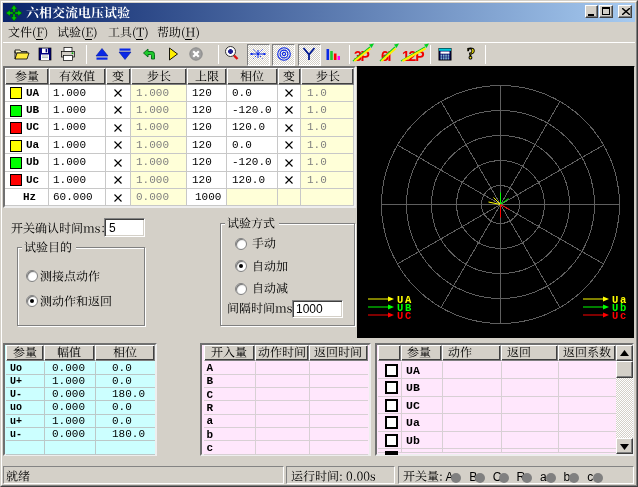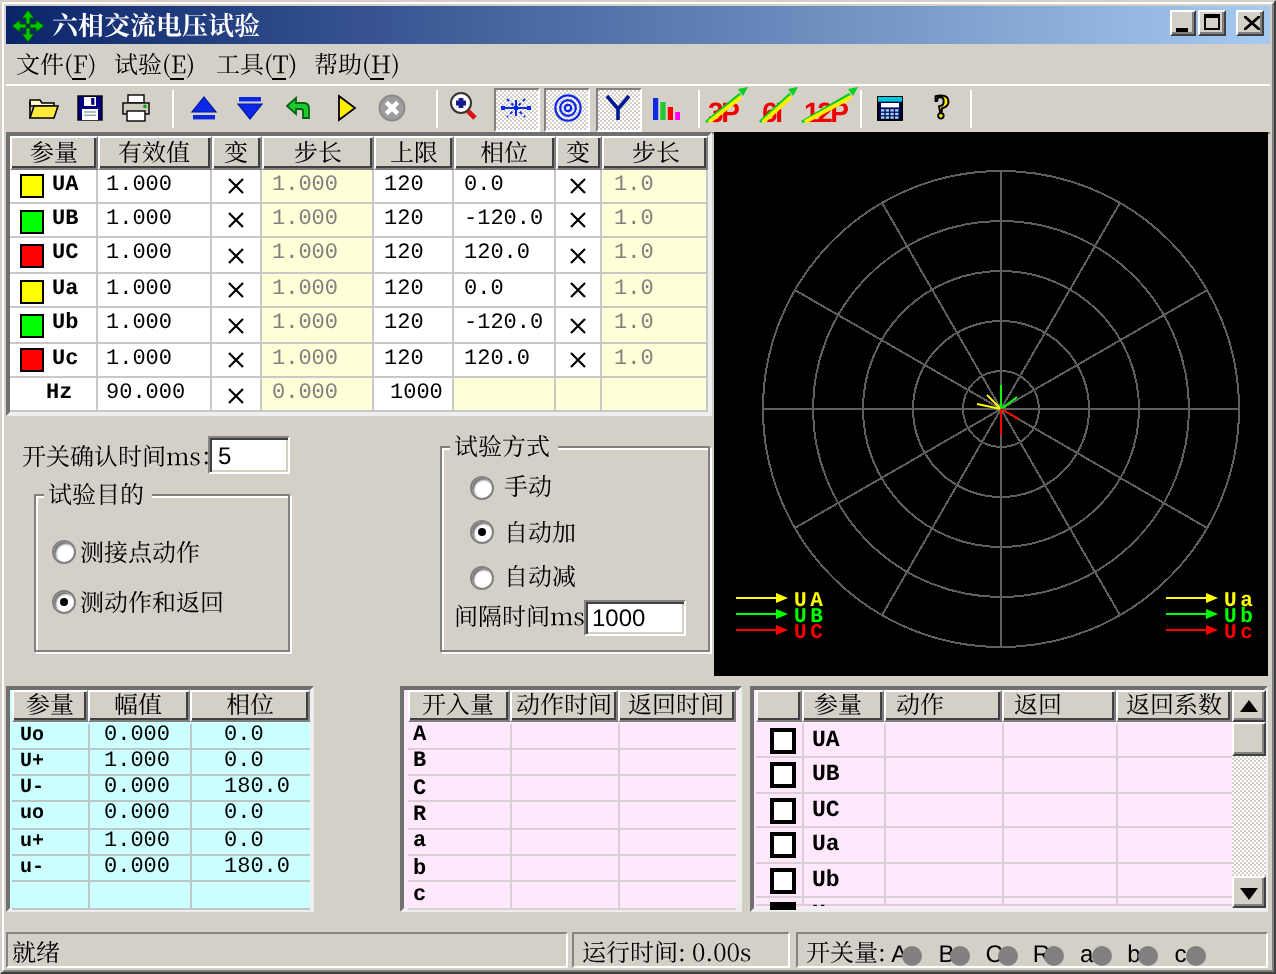--- a/index.html
+++ b/index.html
@@ -329,21 +329,21 @@
 <div style="left:307px;top:171.7px;width:40px;height:17.4px;font:11px &quot;Liberation Mono&quot;;line-height:17px;color:#808080">1.0</div>
 <div style="left:5px;top:189.1px;width:43.5px;height:17.4px;background:#fff;border-right:1px solid #c8c8c8;border-bottom:1px solid #c8c8c8"></div>
 <div style="left:48.5px;top:189.1px;width:57.5px;height:17.4px;background:#fff;border-right:1px solid #c8c8c8;border-bottom:1px solid #c8c8c8"></div>
 <div style="left:106px;top:189.1px;width:24.5px;height:17.4px;background:#fff;border-right:1px solid #c8c8c8;border-bottom:1px solid #c8c8c8"></div>
 <div style="left:130.5px;top:189.1px;width:56.5px;height:17.4px;background:#ffffd8;border-right:1px solid #c8c8c8;border-bottom:1px solid #c8c8c8"></div>
 <div style="left:187px;top:189.1px;width:39.5px;height:17.4px;background:#fff;border-right:1px solid #c8c8c8;border-bottom:1px solid #c8c8c8"></div>
 <div style="left:226.5px;top:189.1px;width:51.0px;height:17.4px;background:#ffffd8;border-right:1px solid #c8c8c8;border-bottom:1px solid #c8c8c8"></div>
 <div style="left:277.5px;top:189.1px;width:23.5px;height:17.4px;background:#ffffd8;border-right:1px solid #c8c8c8;border-bottom:1px solid #c8c8c8"></div>
 <div style="left:301px;top:189.1px;width:53px;height:17.4px;background:#ffffd8;border-right:1px solid #c8c8c8;border-bottom:1px solid #c8c8c8"></div>
 <div style="left:23px;top:189.1px;width:24px;height:17.4px;font:bold 11px &quot;Liberation Mono&quot;;line-height:17px">Hz</div>
-<div style="left:53px;top:189.1px;width:56px;height:17.4px;font:11px &quot;Liberation Mono&quot;;line-height:17px">90.000</div>
+<div style="left:53px;top:189.1px;width:56px;height:17.4px;font:11px &quot;Liberation Mono&quot;;line-height:17px">60.000</div>
 <svg class="t" style="left:114.2px;top:193.6px" width="8" height="8" viewBox="0 0 8 8">
     <path d="M0.5 0.5 L7.5 7.5 M7.5 0.5 L0.5 7.5" stroke="#000" stroke-width="1.1"></path>
   </svg>
 <div style="left:136px;top:189.1px;width:50px;height:17.4px;font:11px &quot;Liberation Mono&quot;;line-height:17px;color:#808080">0.000</div>
 <div style="left:195px;top:189.1px;width:40px;height:17.4px;font:11px &quot;Liberation Mono&quot;;line-height:17px">1000</div>
 <svg class="t" style="left:357px;top:66px" width="277" height="272" viewBox="0 0 277 272">
     <rect width="277" height="272" fill="#000"></rect>
     <g stroke="#5f5f5f" fill="none" stroke-width="1" shape-rendering="crispEdges">
       <circle cx="143.5" cy="138.5" r="19"></circle>
       <circle cx="143.5" cy="138.5" r="44"></circle>

